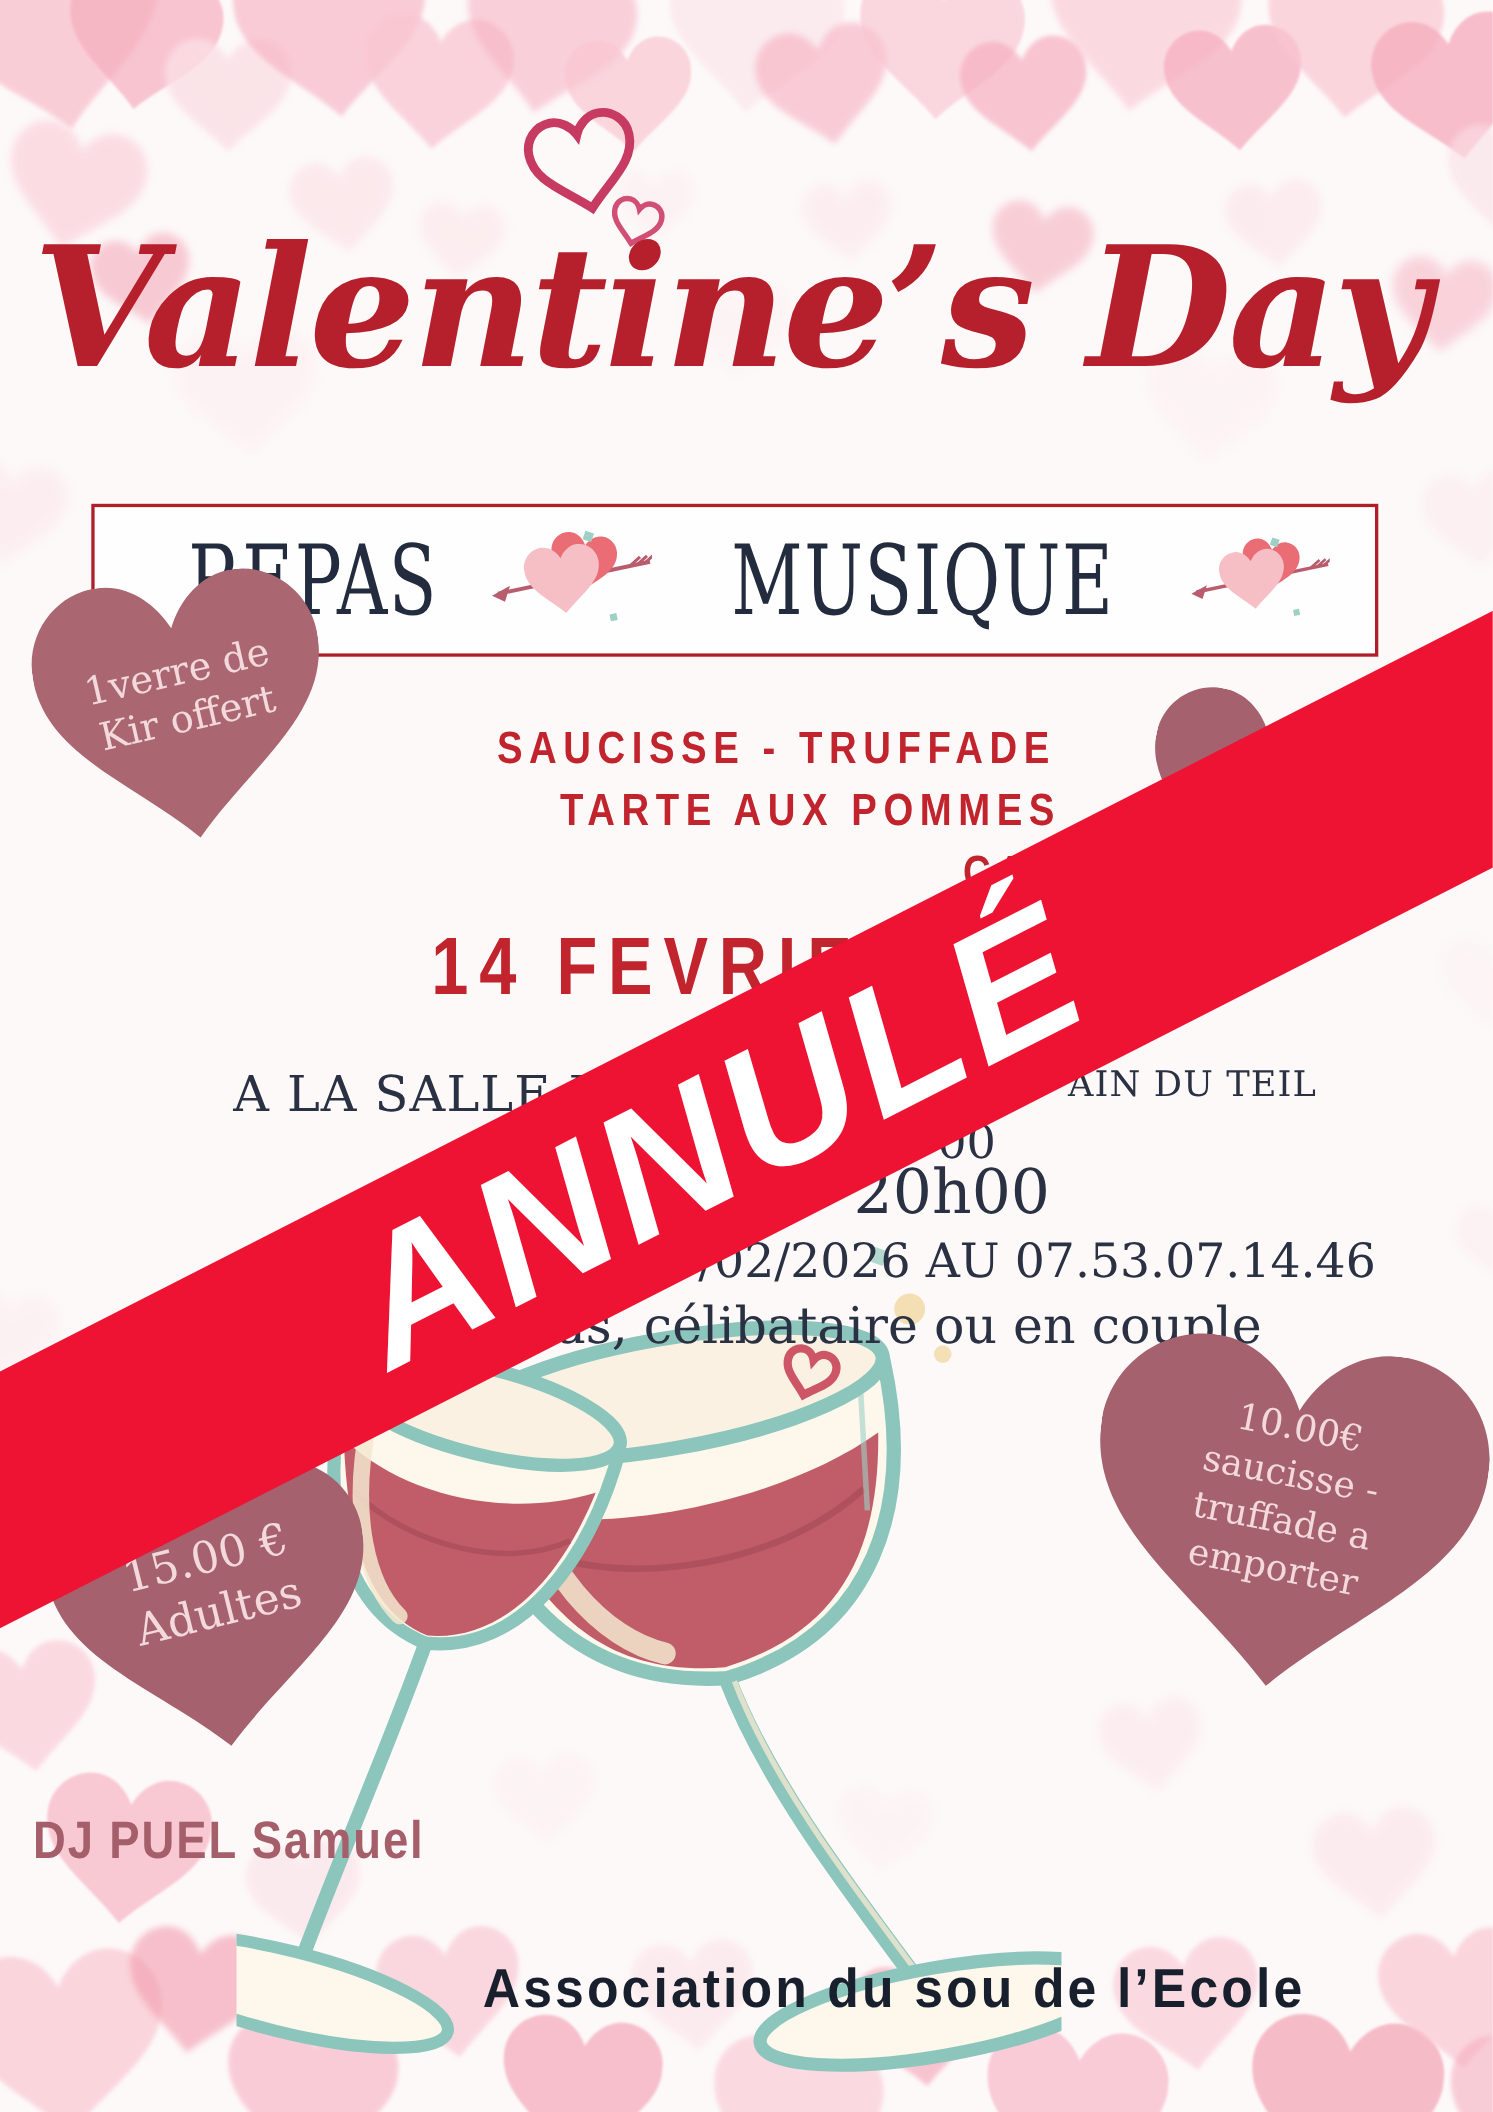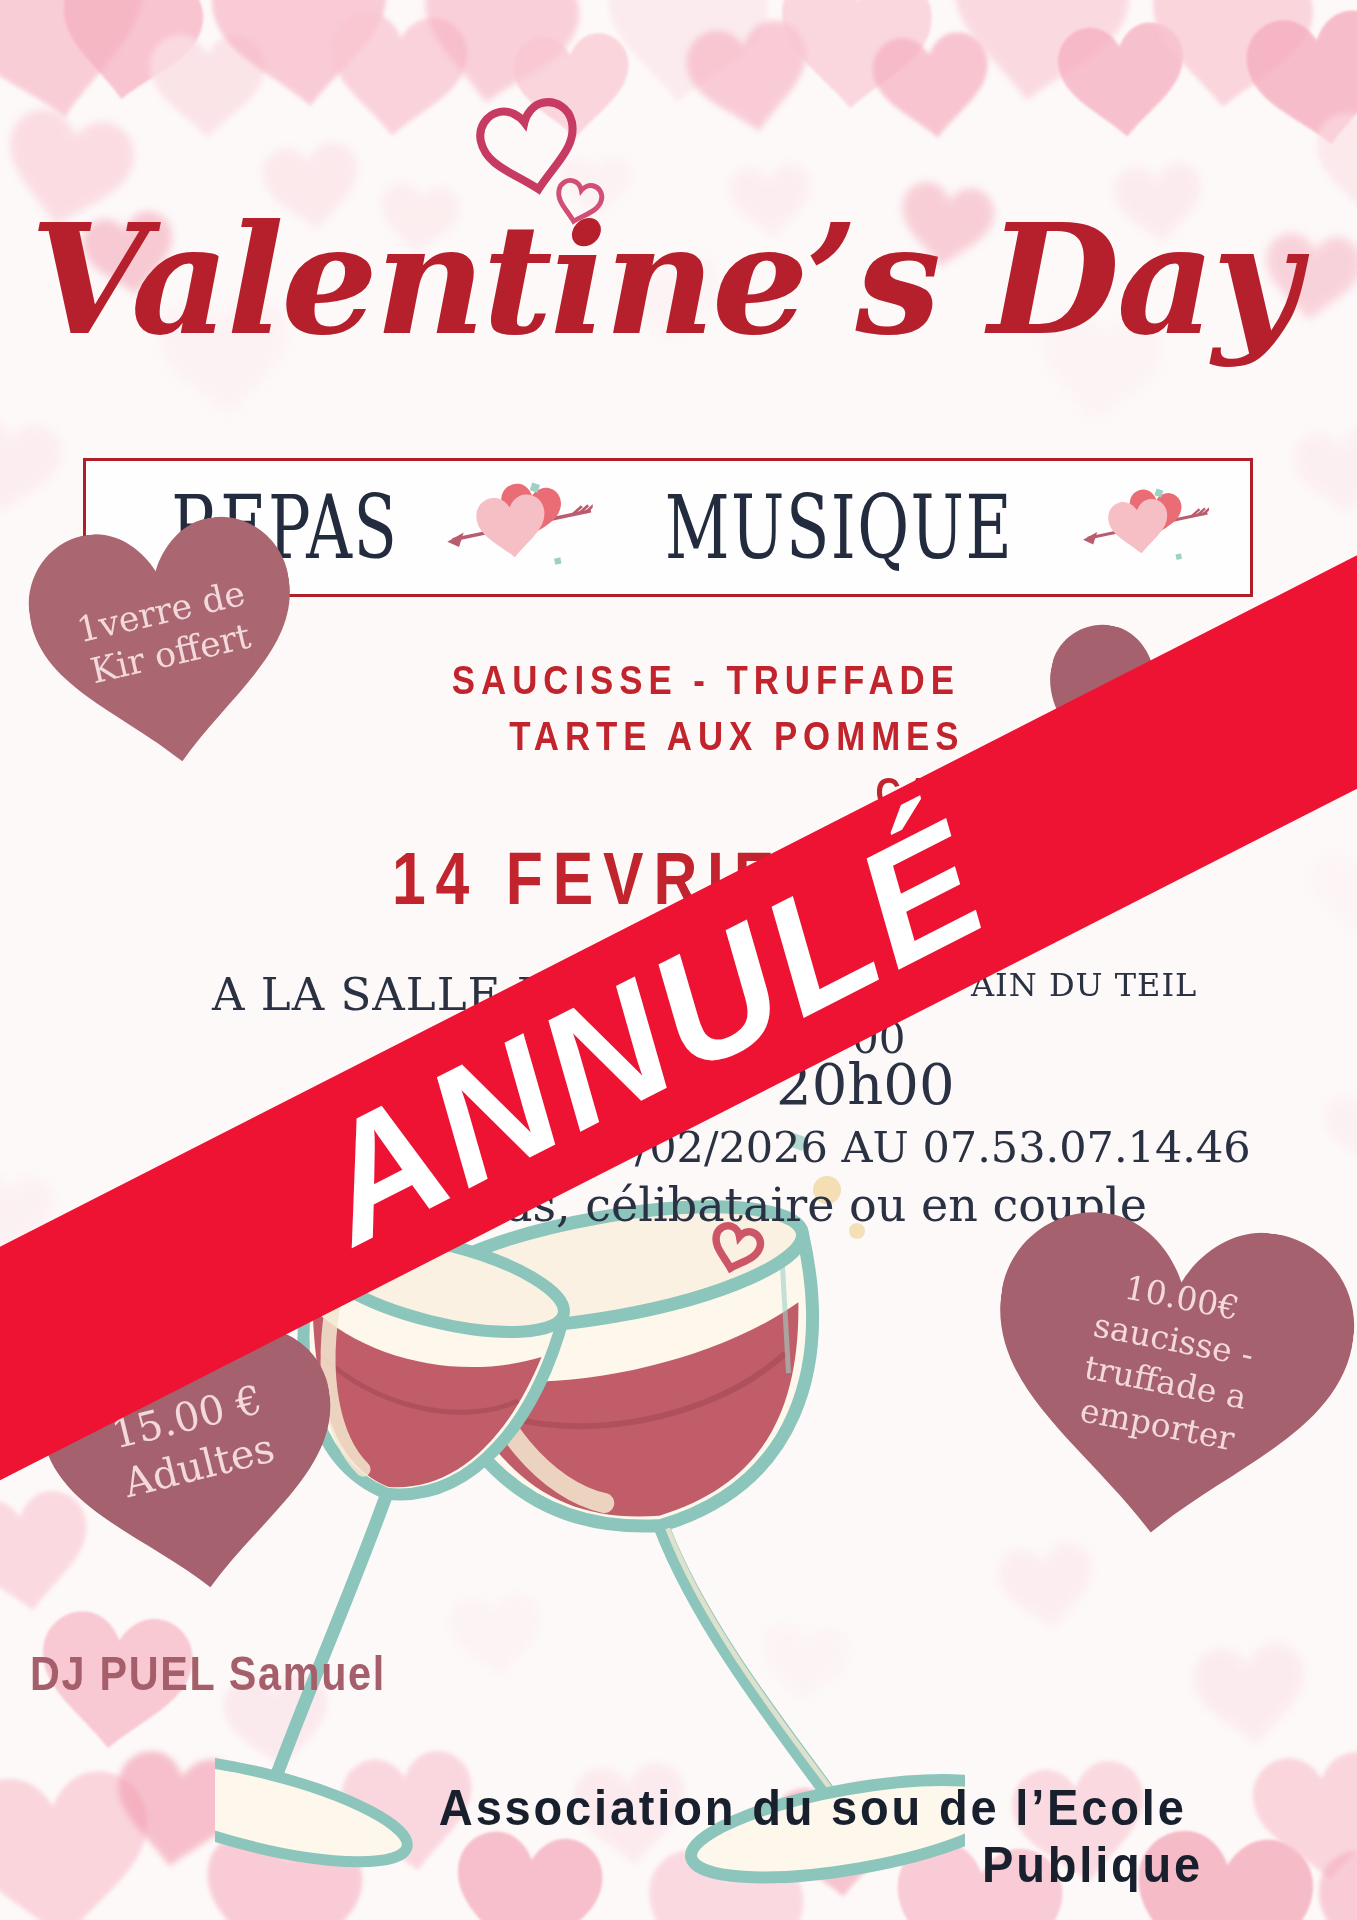--- a/index.html
+++ b/index.html
@@ -379,18 +379,17 @@
   <circle cx="642" cy="246" r="8" fill="#f2dcab" opacity="0.85"></circle>
   <circle cx="300" cy="165" r="9" fill="#f6e3b8" opacity="0.9"></circle>
   <rect x="576" y="150" width="14" height="14" fill="#9fd0c6" opacity="0.8" transform="rotate(20 583 157)"></rect>
   <rect x="292" y="215" width="10" height="10" fill="#9fd0c6" opacity="0.8" transform="rotate(-16 297 220)"></rect>
 </svg>
 
 <div class="dj">DJ PUEL Samuel</div>
 
 <div class="footer">
   <div><span>Association du sou de l’Ecole</span></div>
-  <div><span>Publique</span></div>
 </div>
 
 <div class="banner">
   <span>ANNULÉ</span>
 </div>
 
 </body></html>

